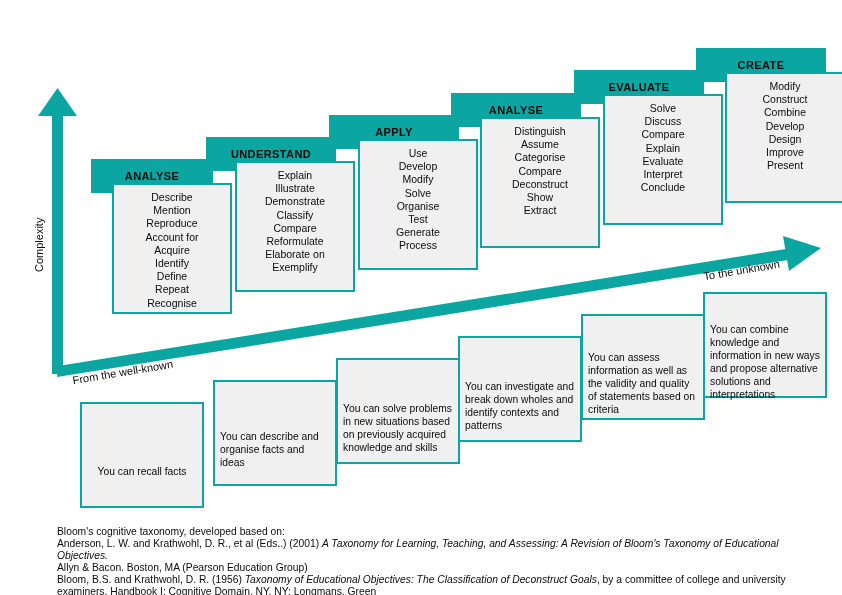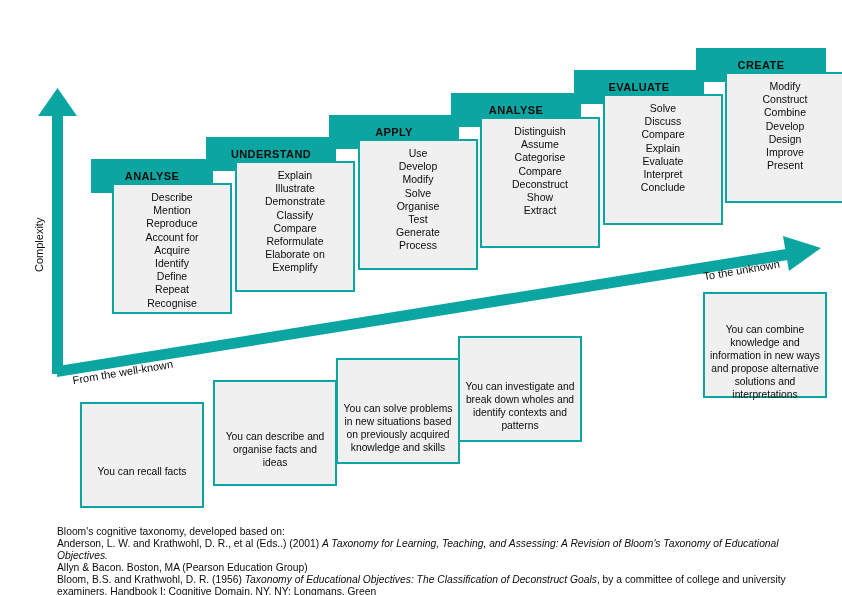--- a/index.html
+++ b/index.html
@@ -27,21 +27,21 @@
     white-space:pre-line;text-align:center;font-size:10.5px;line-height:13.2px;
     padding-top:6px;color:#0b0b0b;
   }
   
   .can-box{
     position:absolute;width:120px;height:102px;
     background:var(--boxfill);border:2px solid var(--teal);
     display:flex;align-items:center;justify-content:center;
   }
   .can-text{
-    text-align:center;font-size:10.3px;line-height:13px;padding:0 5px;color:#0b0b0b;margin-top:33px;
+    font-size:10.3px;line-height:13px;padding:0 5px;color:#0b0b0b;margin-top:33px;
   }
   
   #arrows{position:absolute;left:0;top:0;z-index:0;pointer-events:none;}
   .axis-label{position:absolute;font-size:11px;color:#0b0b0b;white-space:nowrap;}
   #complexity-label{
     left:33px;top:272px;transform:rotate(-90deg);transform-origin:left top;
   }
   #from-label{left:72px;top:366px;transform:rotate(-9.5deg);}
   #to-label{left:703px;top:264px;transform:rotate(-9.5deg);}
   
@@ -172,20 +172,23 @@
   </div>
   <div class="can-box" style="left:336px;top:358px;z-index:4">
     <div class="can-text">You can solve problems in new situations based on previously acquired knowledge and skills</div>
   </div>
   <div class="can-box" style="left:213px;top:380px;z-index:3">
     <div class="can-text">You can describe and organise facts and ideas</div>
   </div>
   <div class="can-box" style="left:458px;top:336px;z-index:5">
     <div class="can-text">You can investigate and break down wholes and identify contexts and patterns</div>
   </div>
+  <div class="can-box" style="left:581px;top:314px;z-index:6">
+    <div class="can-text">You can assess information as well as the validity and quality of statements based on criteria</div>
+  </div>
   <div class="can-box" style="left:703px;top:292px;z-index:7">
     <div class="can-text">You can combine knowledge and information in new ways and propose alternative solutions and interpretations</div>
   </div>
 
   <div id="footer">
     <div>Bloom's cognitive taxonomy, developed based on:</div>
     <div><span>Anderson, L. W. and Krathwohl, D. R., et al (Eds..) (2001) </span><span class="it">A Taxonomy for Learning, Teaching, and Assessing: A Revision of Bloom's Taxonomy of Educational Objectives.</span></div>
     <div>Allyn &amp; Bacon. Boston, MA (Pearson Education Group)</div>
     <div><span>Bloom, B.S. and Krathwohl, D. R. (1956) </span><span class="it">Taxonomy of Educational Objectives: The Classification of Deconstruct Goals</span><span>, by a committee of college and university</span></div>
     <div>examiners. Handbook I: Cognitive Domain. NY, NY: Longmans, Green</div>

